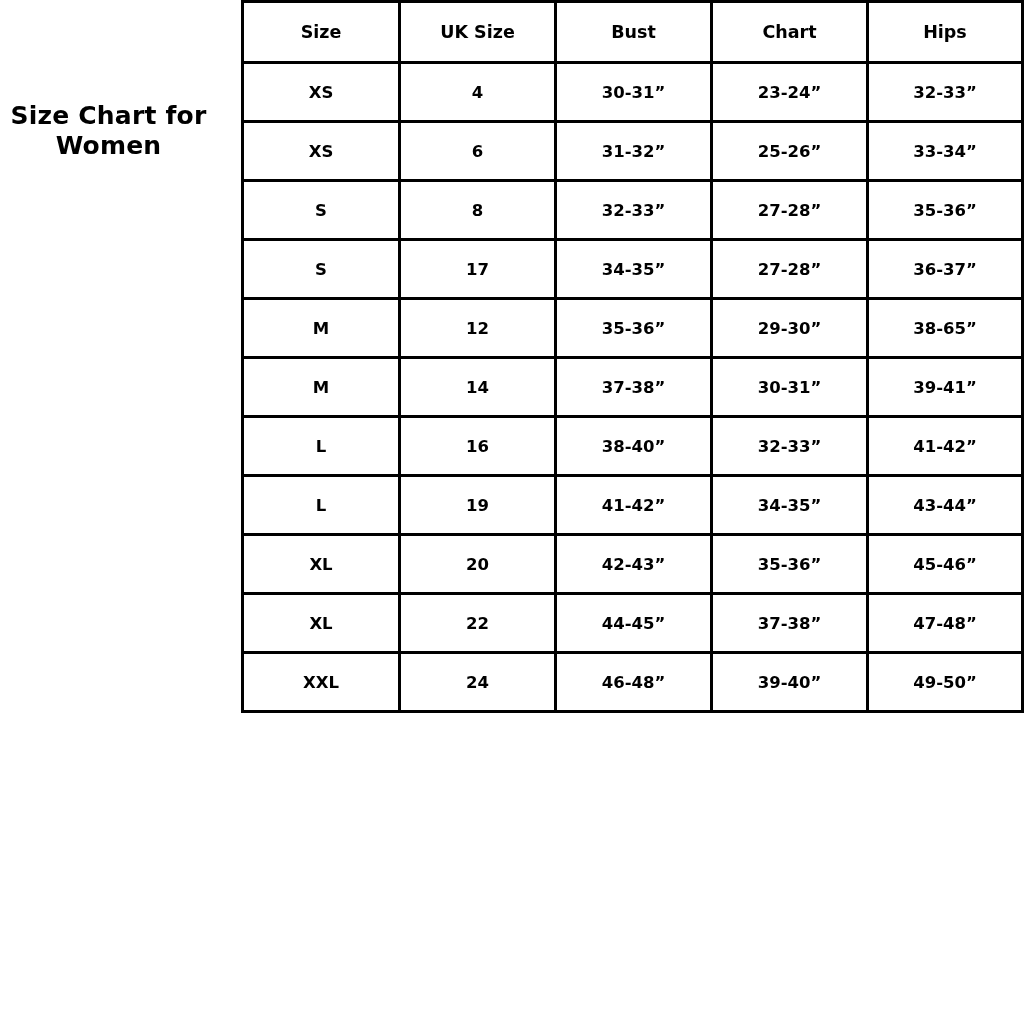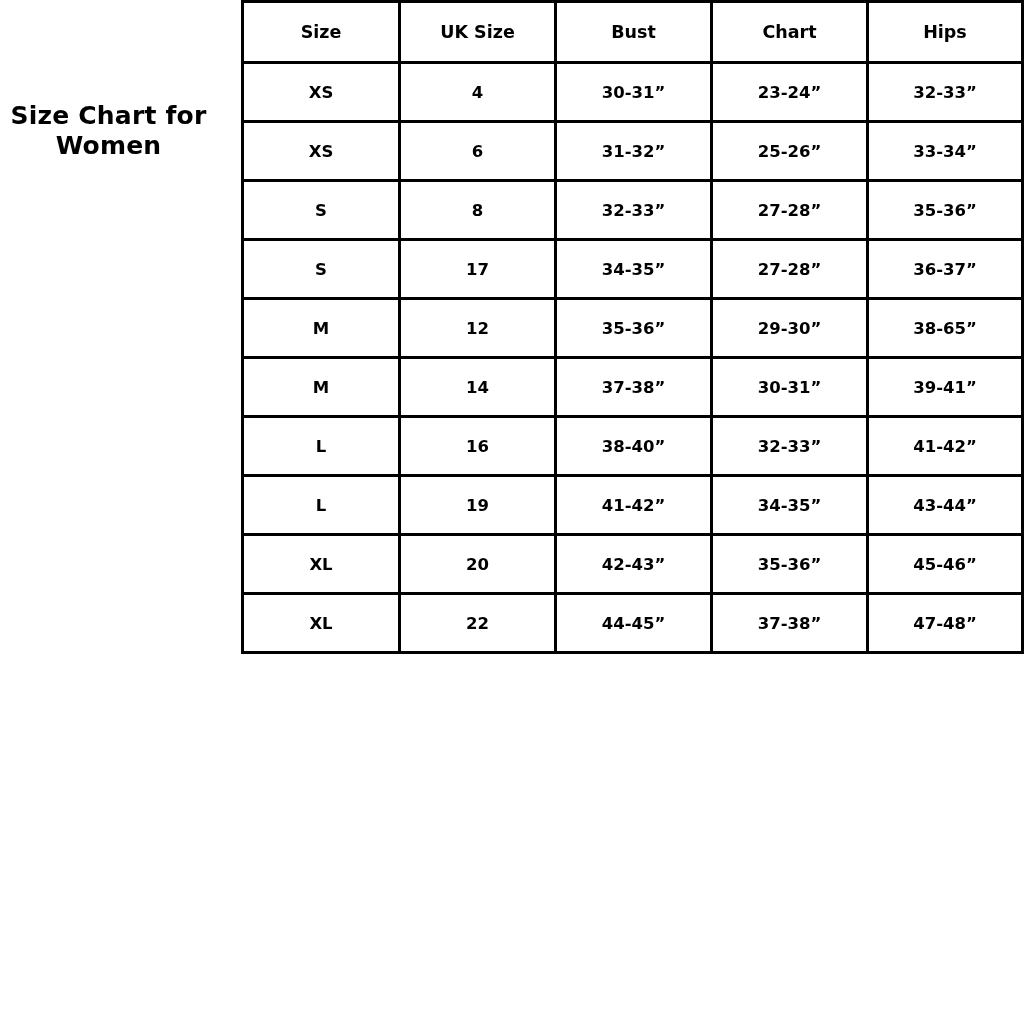--- a/index.html
+++ b/index.html
@@ -149,17 +149,24 @@
           <td>35-36”</td>
           <td>45-46”</td>
         </tr>
         <tr>
           <td>XL</td>
           <td>22</td>
           <td>44-45”</td>
           <td>37-38”</td>
           <td>47-48”</td>
         </tr>
+        <tr>
+          <td>XXL</td>
+          <td>24</td>
+          <td>46-48”</td>
+          <td>39-40”</td>
+          <td>49-50”</td>
+        </tr>
       </tbody>
     </table>
   </div>
 
 </div>
 
 </body></html>

